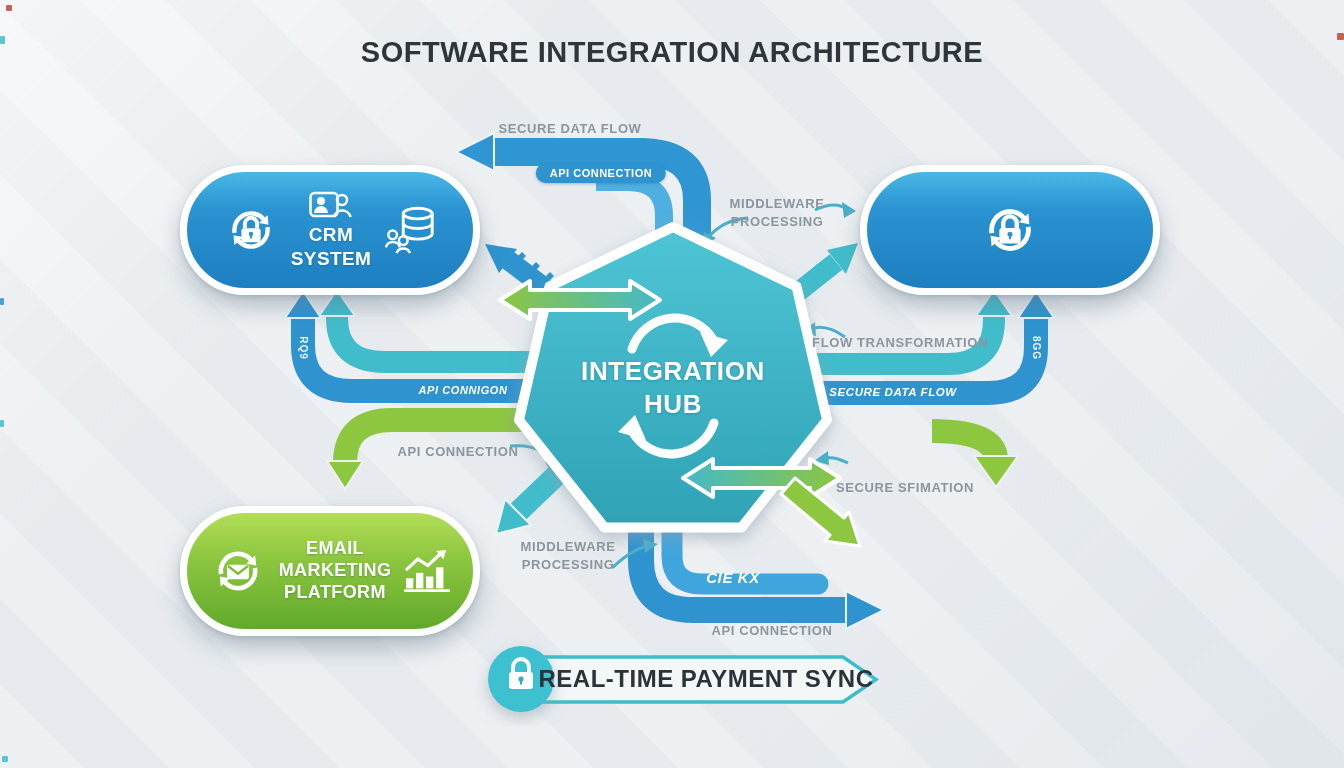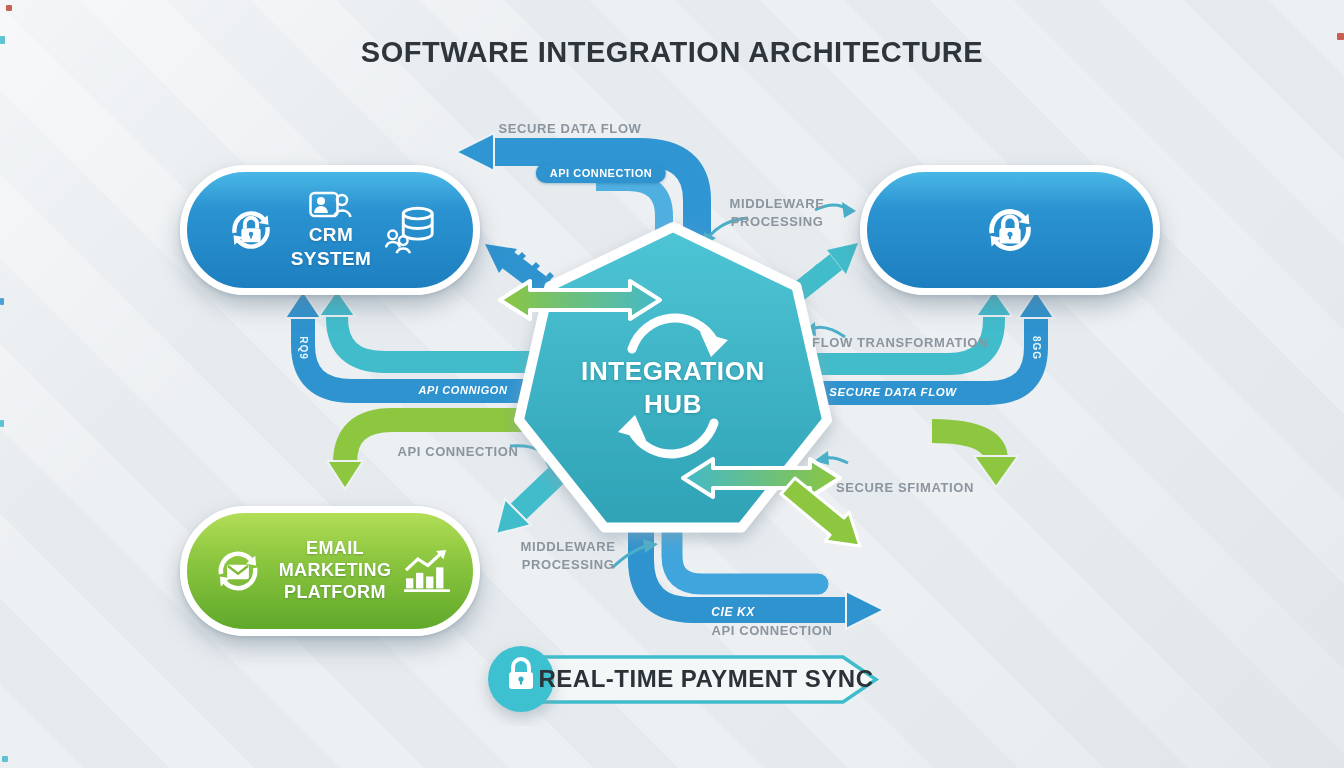--- a/index.html
+++ b/index.html
@@ -257,21 +257,21 @@
   <div class="badge">API CONNECTION</div>
   <div class="glabel" style="left:777px;top:213px;">MIDDLEWARE
 PROCESSING</div>
   <div class="glabel" style="left:900px;top:343px;">FLOW TRANSFORMATION</div>
   <div class="wlabel" style="left:463px;top:390px;">API CONNIGON</div>
   <div class="wlabel" style="left:893px;top:392px;font-size:11.5px;">SECURE DATA FLOW</div>
   <div class="glabel" style="left:458px;top:452px;">API CONNECTION</div>
   <div class="glabel" style="left:905px;top:455px;margin-top:33px;">SECURE SFIMATION</div>
   <div class="glabel" style="left:568px;top:556px;">MIDDLEWARE
 PROCESSING</div>
-  <div class="wlabel" style="left:733px;top:612px;font-size:12px;">CIE KX</div>
+  <div class="wlabel" style="left:733px;top:577px;font-size:15px;">CIE KX</div>
   <div class="glabel" style="left:772px;top:631px;">API CONNECTION</div>
   <div class="vlabel" style="left:303px;top:348px;">RQ9</div>
   <div class="vlabel" style="left:1036px;top:348px;">8GG</div>
 
   <div class="banner-text">REAL-TIME PAYMENT SYNC</div>
 
   <div class="speck" style="left:6px;top:5px;width:6px;height:6px;background:#c14538;"></div>
   <div class="speck" style="left:0;top:36px;width:5px;height:8px;background:#3fbccb;"></div>
   <div class="speck" style="left:1337px;top:33px;width:7px;height:7px;background:#c14538;"></div>
   <div class="speck" style="left:0;top:298px;width:4px;height:7px;background:#2e93cf;"></div>

